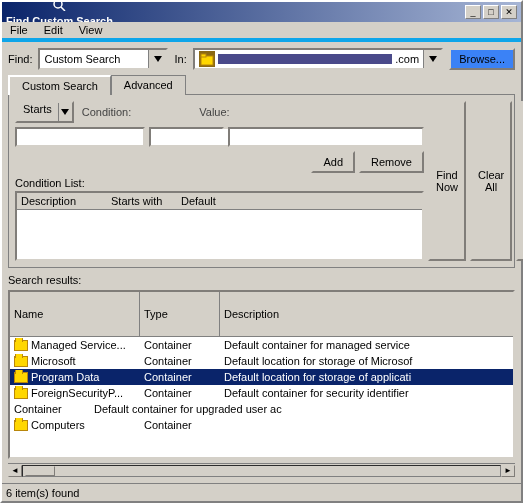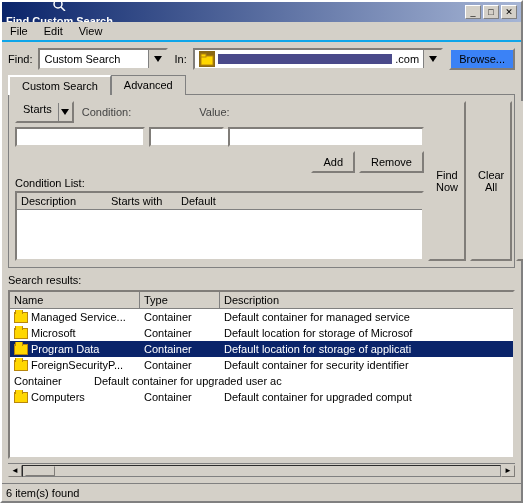--- a/index.html
+++ b/index.html
@@ -74,21 +74,21 @@
       color: black;
     }
 
     .menu-bar {
       background: #d4d0c8;
       padding: 2px 4px;
       display: flex;
       gap: 8px;
       height: 20px;
       align-items: center;
-      border-bottom: 2px solid #0ea5e9;
+      border-bottom: 4px solid #0ea5e9;
       flex-shrink: 0;
     }
 
     .menu-item {
       padding: 1px 4px;
       cursor: pointer;
       font-size: 11px;
     }
 
     .content-area {
@@ -411,21 +411,21 @@
     }
 
     .results-header {
       display: flex;
       background: #d4d0c8;
       border-bottom: 1px solid #808080;
       flex-shrink: 0;
     }
 
     .results-col-header {
-      padding: 2px 4px;
+      padding: 16px 4px;
       font-size: 11px;
       font-weight: normal;
       border-right: 1px solid #808080;
       cursor: pointer;
     }
 
     .results-col-header:last-child {
       border-right: none;
       flex: 1;
     }
@@ -716,21 +716,20 @@
           <div class="results-row">
     <div class="results-cell cell-type">Container</div>
     <div class="results-cell cell-desc">Default container for upgraded user ac</div>
   </div>
           <div class="results-row">
     <div class="results-cell cell-name">
       <div class="folder-icon-sm"></div>
       <span>Computers</span>
     </div>
     <div class="results-cell cell-type">Container</div>
-    <div class="results-cell cell-desc">Default container for upgraded comput</div>
   </div>
         </div>
     </div>
 
     <div class="scrollbar-row">
       <div class="h-scroll-btn">◄</div>
       <div class="h-scrollbar">
         <div class="h-scroll-thumb"></div>
       </div>
       <div class="h-scroll-btn">►</div>

